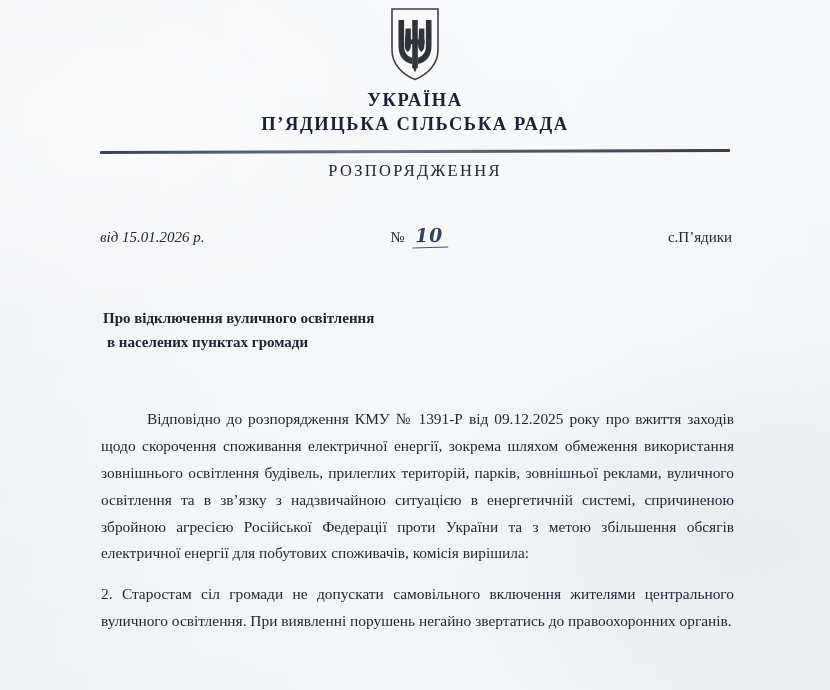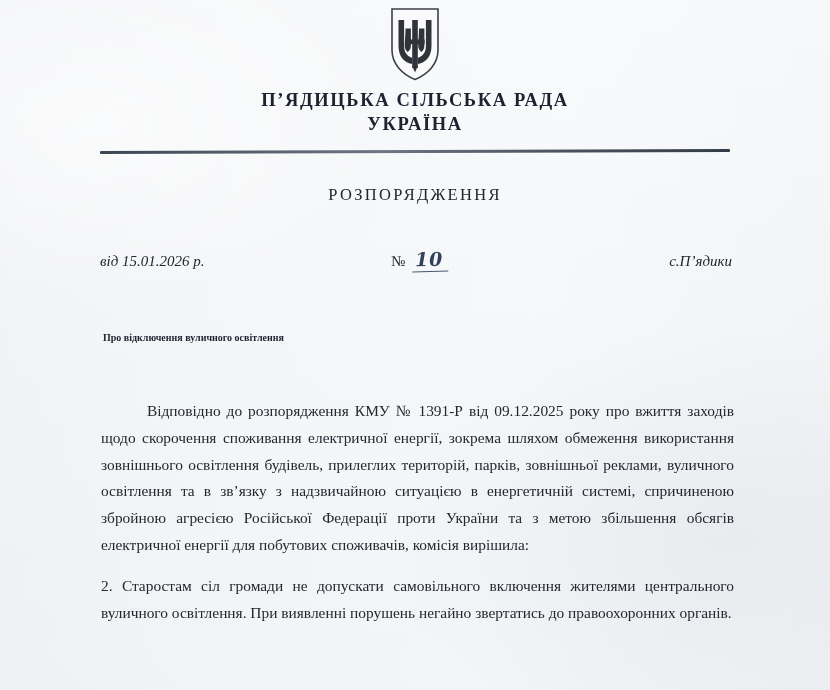--- a/index.html
+++ b/index.html
@@ -69,21 +69,21 @@
     margin: 13px 100px 0 100px;
     height: 3px;
     background: linear-gradient(90deg, #3d4654 0%, #515a68 18%, #6d7482 45%, #4b5460 72%, #333b47 100%);
     border-radius: 1px;
     box-shadow: 0 1px 0 rgba(255,255,255,.55);
     transform: rotate(-0.18deg);
   }
 
   .doc-kind {
     text-align: center;
-    margin-top: 32px;
+    margin-top: 8px;
     font-size: 16.5px;
     letter-spacing: 2.3px;
     color: #22262f;
   }
 
   
   .meta {
     margin: 43px 98px 0 100px;
     display: flex;
     align-items: baseline;
@@ -104,27 +104,27 @@
     padding: 0 5px 1px 3px;
     font-family: "DejaVu Serif", "Liberation Serif", serif;
     font-style: italic;
     font-size: 19px;
     font-weight: bold;
     color: #33415c;
     border-bottom: 1.6px solid #4a5670;
     transform: rotate(-1.4deg);
     letter-spacing: 1px;
   }
-  .meta-place { flex: 0 0 auto; font-style: italic; }
+  .meta-place { flex: 0 0 auto; }
 
   
   .subject {
     margin: 58px 0 16px 103px;
     font-weight: bold;
-    font-size: 10px;
+    font-size: 15px;
     line-height: 1.62;
     color: #1d222e;
   }
   .subject-l2 { padding-left: 4px; }
 
   
   .body {
     margin: 52px 96px 0 101px;
     font-size: 15.4px;
     line-height: 1.74;
@@ -150,38 +150,39 @@
         <path d="M12.5 14 h5.6 v26 c0 6.5 3.4 10.4 8.1 11.8 v6.2 C17.6 56.4 12.5 50 12.5 40 Z"></path>
         <path d="M39.9 14 h5.6 v26 c0 10-5.1 16.4-13.7 18 v-6.2 c4.7-1.4 8.1-5.3 8.1-11.8 Z"></path>
         <path d="M19.6 22.5 h5.3 v16.5 c0 3.6-1.1 5.6-3.3 6.9 -2.1-1.6-2.9-3.6-2.9-6.9 Z" transform="translate(0,0)"></path>
         <path d="M33.1 22.5 h5.3 v16.5 c0 3.3-.8 5.3-2.9 6.9 -2.2-1.3-3.3-3.3-3.3-6.9 Z"></path>
         <rect x="19.6" y="33.5" width="19" height="4.6"></rect>
       </g>
     </svg>
   </div>
 
   <div class="org">
+    <div class="org-line org-country">УКРАЇНА</div>
     <div class="org-line org-council">П’ЯДИЦЬКА СІЛЬСЬКА РАДА</div>
-    <div class="org-line org-country">УКРАЇНА</div>
   </div>
 
   <div class="rule"></div>
 
   <div class="doc-kind">РОЗПОРЯДЖЕННЯ</div>
 
   <div class="meta">
     <div class="meta-date">від 15.01.2026 р.</div>
     <div class="meta-num">
       <span class="num-label">№</span><span class="num-hand">10</span>
     </div>
     <div class="meta-place">с.П’ядики</div>
   </div>
 
   <div class="subject">
     <div>Про відключення вуличного освітлення</div>
+    <div class="subject-l2">в населених пунктах громади</div>
   </div>
 
   <div class="body">
     <p class="lead">Відповідно до розпорядження КМУ № 1391-Р від 09.12.2025 року про вжиття заходів щодо скорочення споживання електричної енергії, зокрема шляхом обмеження використання зовнішнього освітлення будівель, прилеглих територій, парків, зовнішньої реклами, вуличного освітлення та в зв’язку з надзвичайною ситуацією в енергетичній системі, спричиненою збройною агресією Російської Федерації проти України та з метою збільшення обсягів електричної енергії для побутових споживачів, комісія вирішила:</p>
     <p class="item">2. Старостам сіл громади не допускати самовільного включення жителями центрального вуличного освітлення. При виявленні порушень негайно звертатись до правоохоронних органів.</p>
   </div>
 
 </div>
 
 </body></html>

